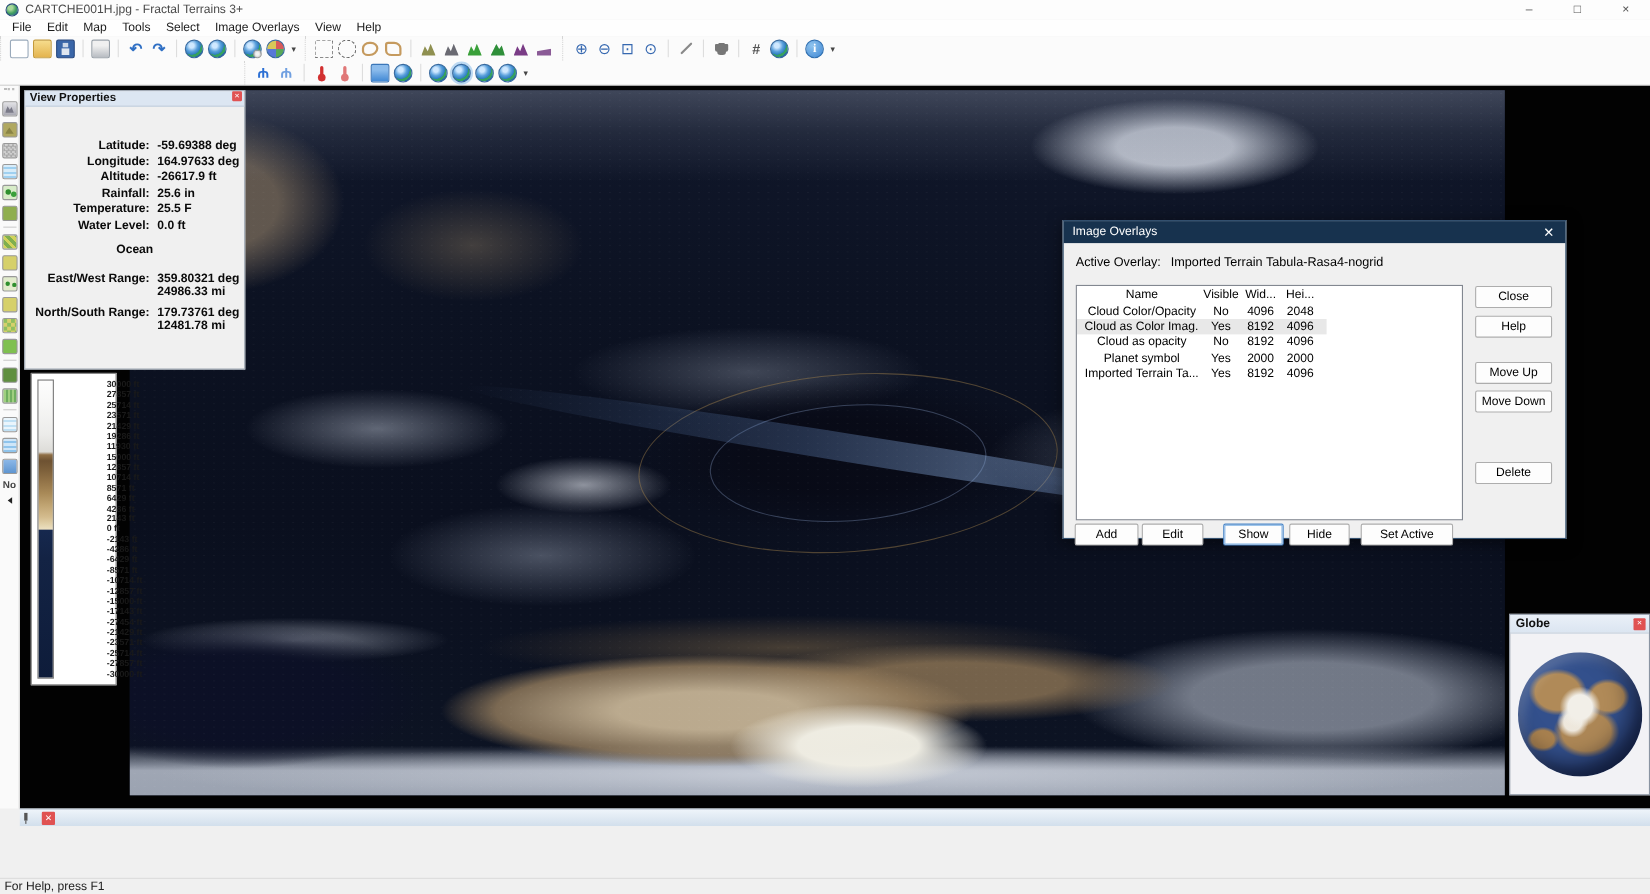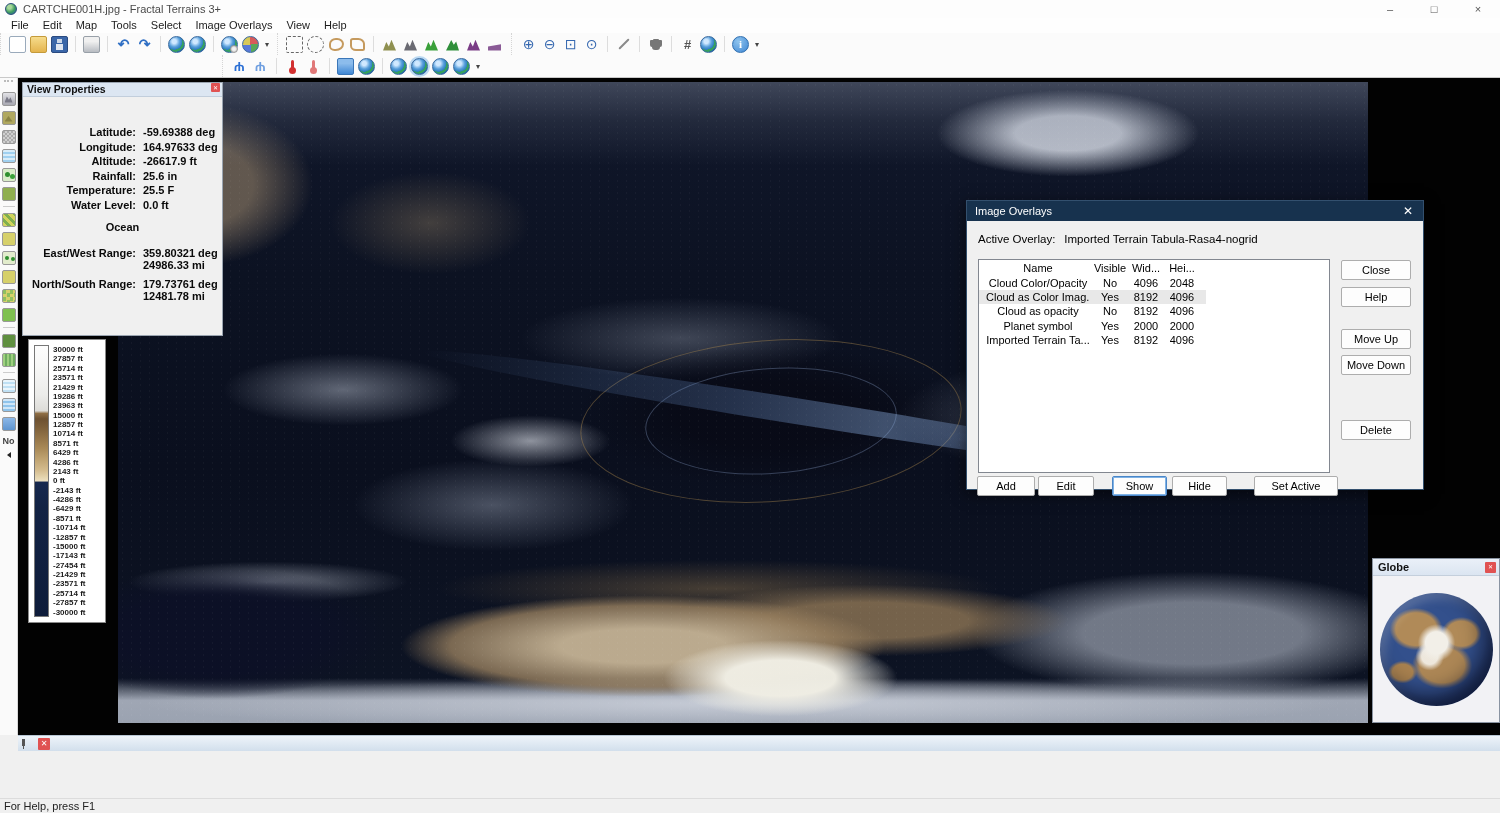--- a/index.html
+++ b/index.html
@@ -168,21 +168,21 @@
   .vp-body{padding-top:28px;font-size:11px;font-weight:bold;color:#0a0a0a;}
   .vp-row{display:flex;line-height:14.6px;}
   .vp-label{width:113px;text-align:right;flex:none;}
   .vp-value{padding-left:7px;}
   .vp-ocean{text-align:center;line-height:14px;margin:7px 0 13px;}
   .vp-range .vp-row{line-height:12px;margin-bottom:7px;}
   .vp-range .vp-value div{line-height:12px;}
 
   
   .altpanel{position:absolute;left:28px;top:339px;width:78px;height:284px;background:#fff;
-       border:1px solid #8a8a8a;box-sizing:border-box;z-index:5;display:flex;}
+       border:1px solid #8a8a8a;box-sizing:border-box;z-index:5;display:flex;gap:44px;}
   .alt-bar{width:15px;height:272px;margin:5px 4px 5px 5px;border:1px solid #777;box-sizing:border-box;flex:none;
     background:linear-gradient(180deg,
       #fdfdfd 0%,#f7f7f6 8%,#ececea 18%,#dddcd8 24%,
       #8f6f46 25%,#6e5232 27%,#7c5f3a 30%,#937448 34%,#a98a58 38%,
       #c0a472 42%,#d4bc8e 46%,#e3d3ac 48.5%,#ecdfc0 50%,
       #16284e 50.4%,#132344 60%,#0e1c3a 100%);}
   .alt-labels{display:flex;flex-direction:column;padding-top:5px;}
   .alt-label{height:9.38px;font-size:8px;font-weight:bold;line-height:9.6px;color:#1a1a1a;white-space:nowrap;}
 
   
@@ -209,21 +209,21 @@
   .dlg-right .btn{width:70px;}
   .dlg-right button:nth-of-type(2){margin-top:7px;}
   .dlg-right button:nth-of-type(3){margin-top:22px;}
   .dlg-right button:nth-of-type(4){margin-top:6px;}
   .dlg-right button:nth-of-type(5){margin-top:45px;}
   .dlg-bottom{position:absolute;top:243px;left:0;display:flex;}
   .dlg-bottom button:nth-of-type(1){margin-left:10px;width:58px;}
   .dlg-bottom button:nth-of-type(2){margin-left:3px;width:56px;}
   .dlg-bottom button:nth-of-type(3){margin-left:18px;width:55px;}
   .dlg-bottom button:nth-of-type(4){margin-left:5px;width:55px;}
-  .dlg-bottom button:nth-of-type(5){margin-left:27px;width:84px;}
+  .dlg-bottom button:nth-of-type(5){margin-left:10px;width:84px;}
 
   
   .globewin{position:absolute;left:1372px;top:558px;width:128px;height:165px;z-index:6;
        background:#f2f2f5;border:1px solid #8a94a2;box-sizing:border-box;}
   .gw-title{height:16px;background:linear-gradient(#eaf0f8,#dbe5f1);border-bottom:1px solid #c4cfdc;
        display:flex;align-items:center;}
   .gw-title .t{font-size:11px;font-weight:bold;color:#111;padding-left:5px;flex:1;}
   .gw-title .xbtn{width:11px;height:11px;margin-right:3px;}
   .gw-body{position:relative;height:147px;}
   .globe3d{position:absolute;left:7px;top:17px;width:113px;height:113px;border-radius:50%;
@@ -463,21 +463,21 @@
         <div class="alt-label">27857 ft</div>
 
         <div class="alt-label">25714 ft</div>
 
         <div class="alt-label">23571 ft</div>
 
         <div class="alt-label">21429 ft</div>
 
         <div class="alt-label">19286 ft</div>
 
-        <div class="alt-label">23963 ft</div>
+        <div class="alt-label">11930 ft</div>
 
         <div class="alt-label">15000 ft</div>
 
         <div class="alt-label">12857 ft</div>
 
         <div class="alt-label">10714 ft</div>
 
         <div class="alt-label">8571 ft</div>
 
         <div class="alt-label">6429 ft</div>

